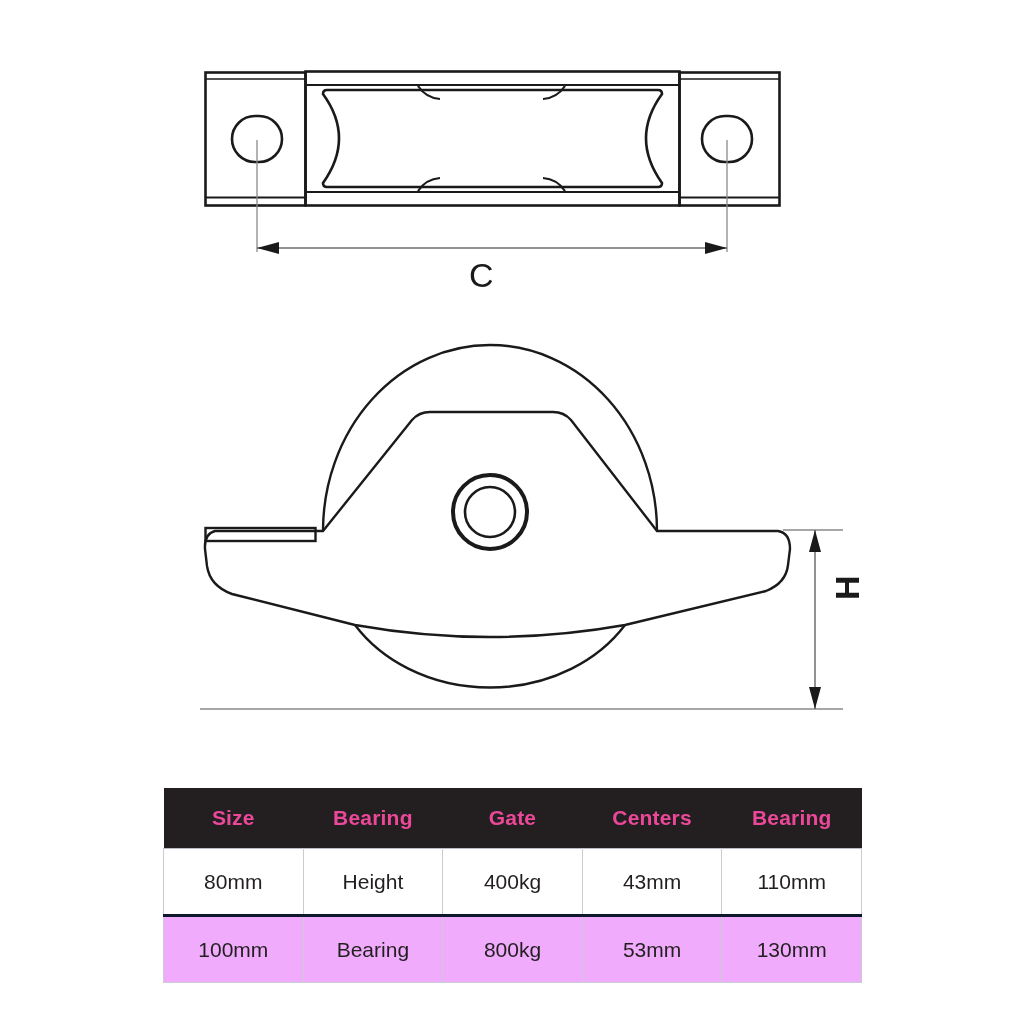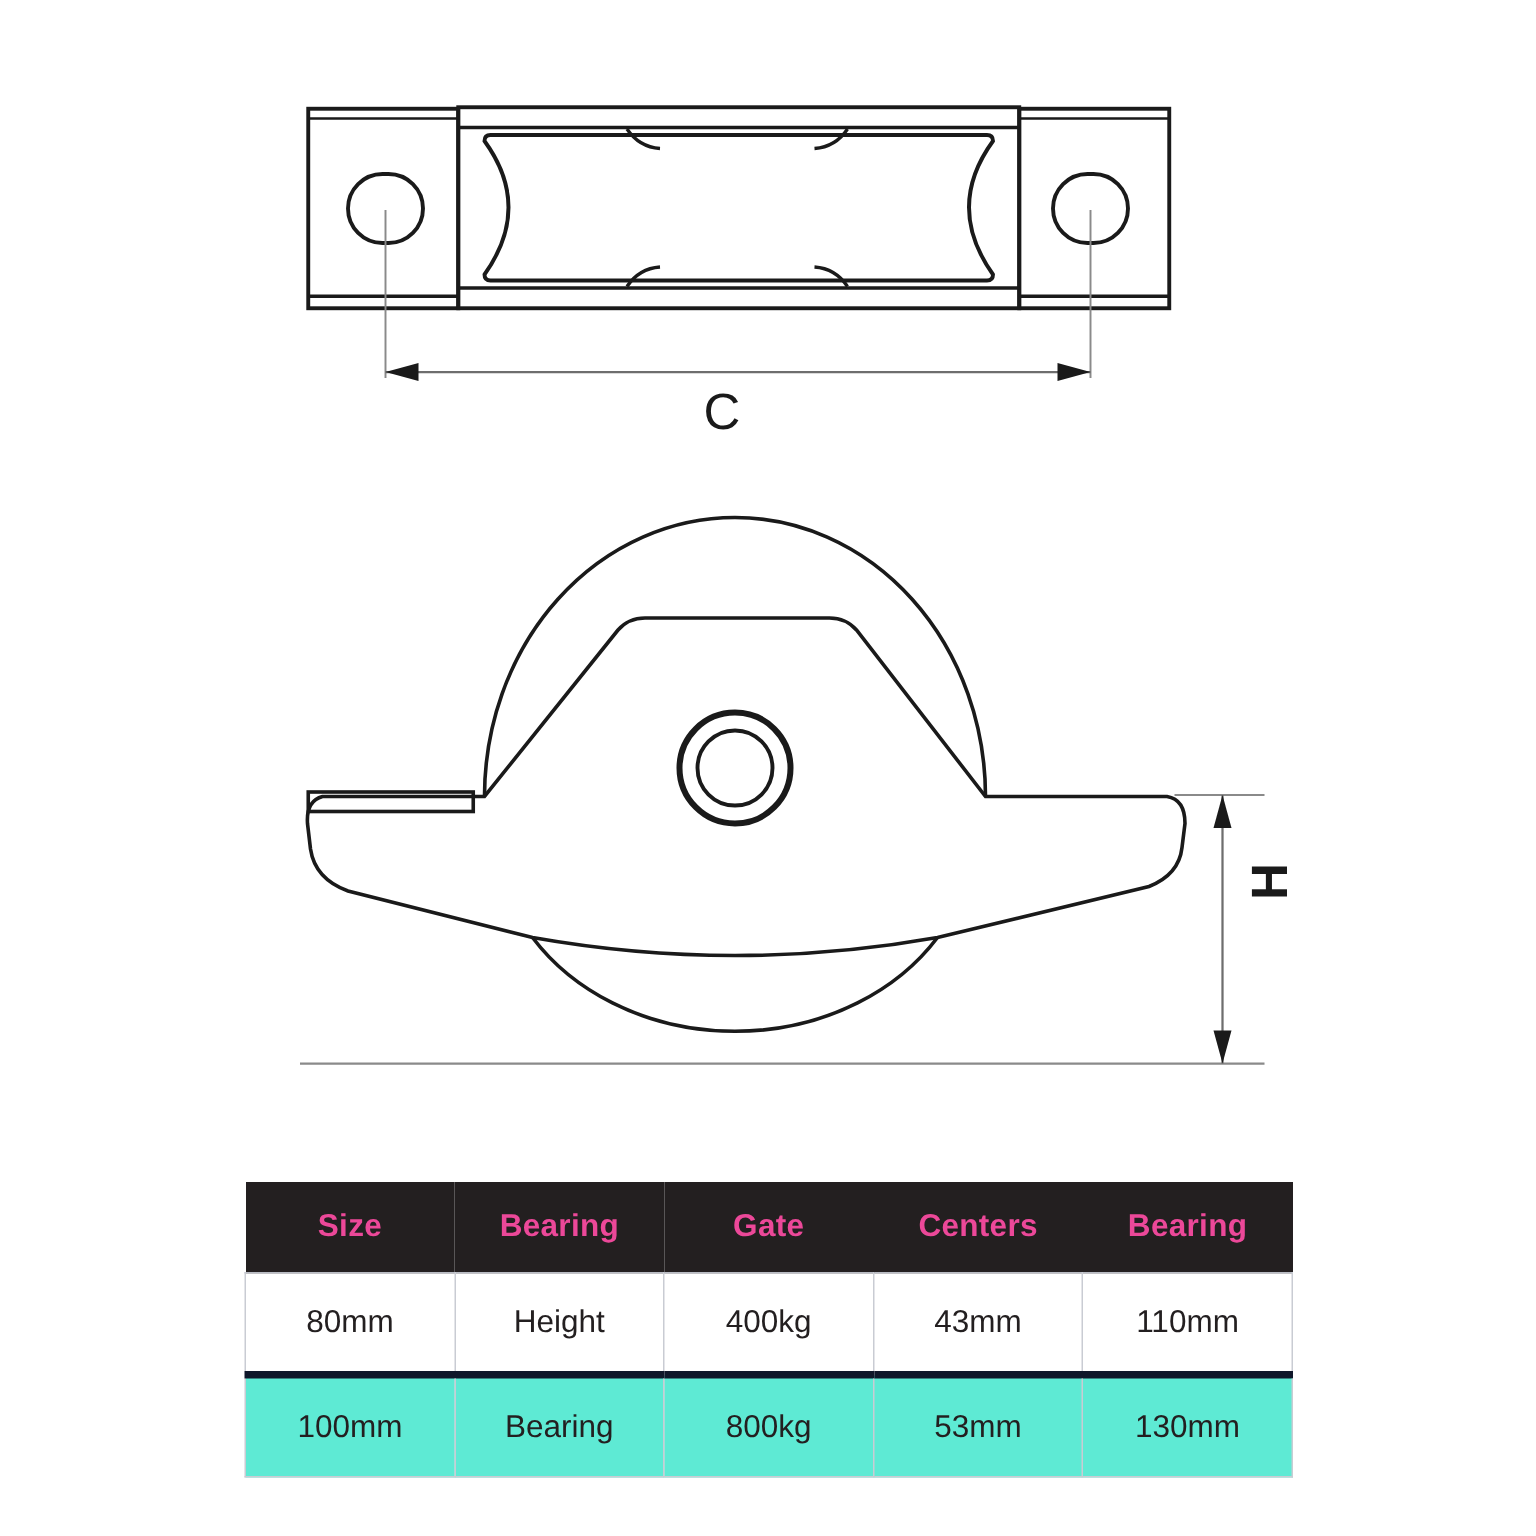--- a/index.html
+++ b/index.html
@@ -47,24 +47,24 @@
     height: 65px;
     text-align: center;
     vertical-align: middle;
     padding: 0;
     border-left: 1px solid #c9ccd3;
     border-right: 1px solid #c9ccd3;
   }
   .spec-table tr.row-odd td {
     background: #ffffff;
     border-top: 1px solid #b9bcc4;
-    border-bottom: 5px solid #0f172a;
+    border-bottom: 3px solid #0f172a;
   }
   .spec-table tr.row-even td {
-    background: #5eead4;
+    background: #f0abfc;
     border-top: 1px solid #9fa3ad;
     border-bottom: 1px solid #c9ccd3;
   }
   .dim-label {
     position: absolute;
     font-size: 34px;
     font-weight: normal;
     color: #1a1a1a;
     font-family: "Liberation Sans", sans-serif;
   }

